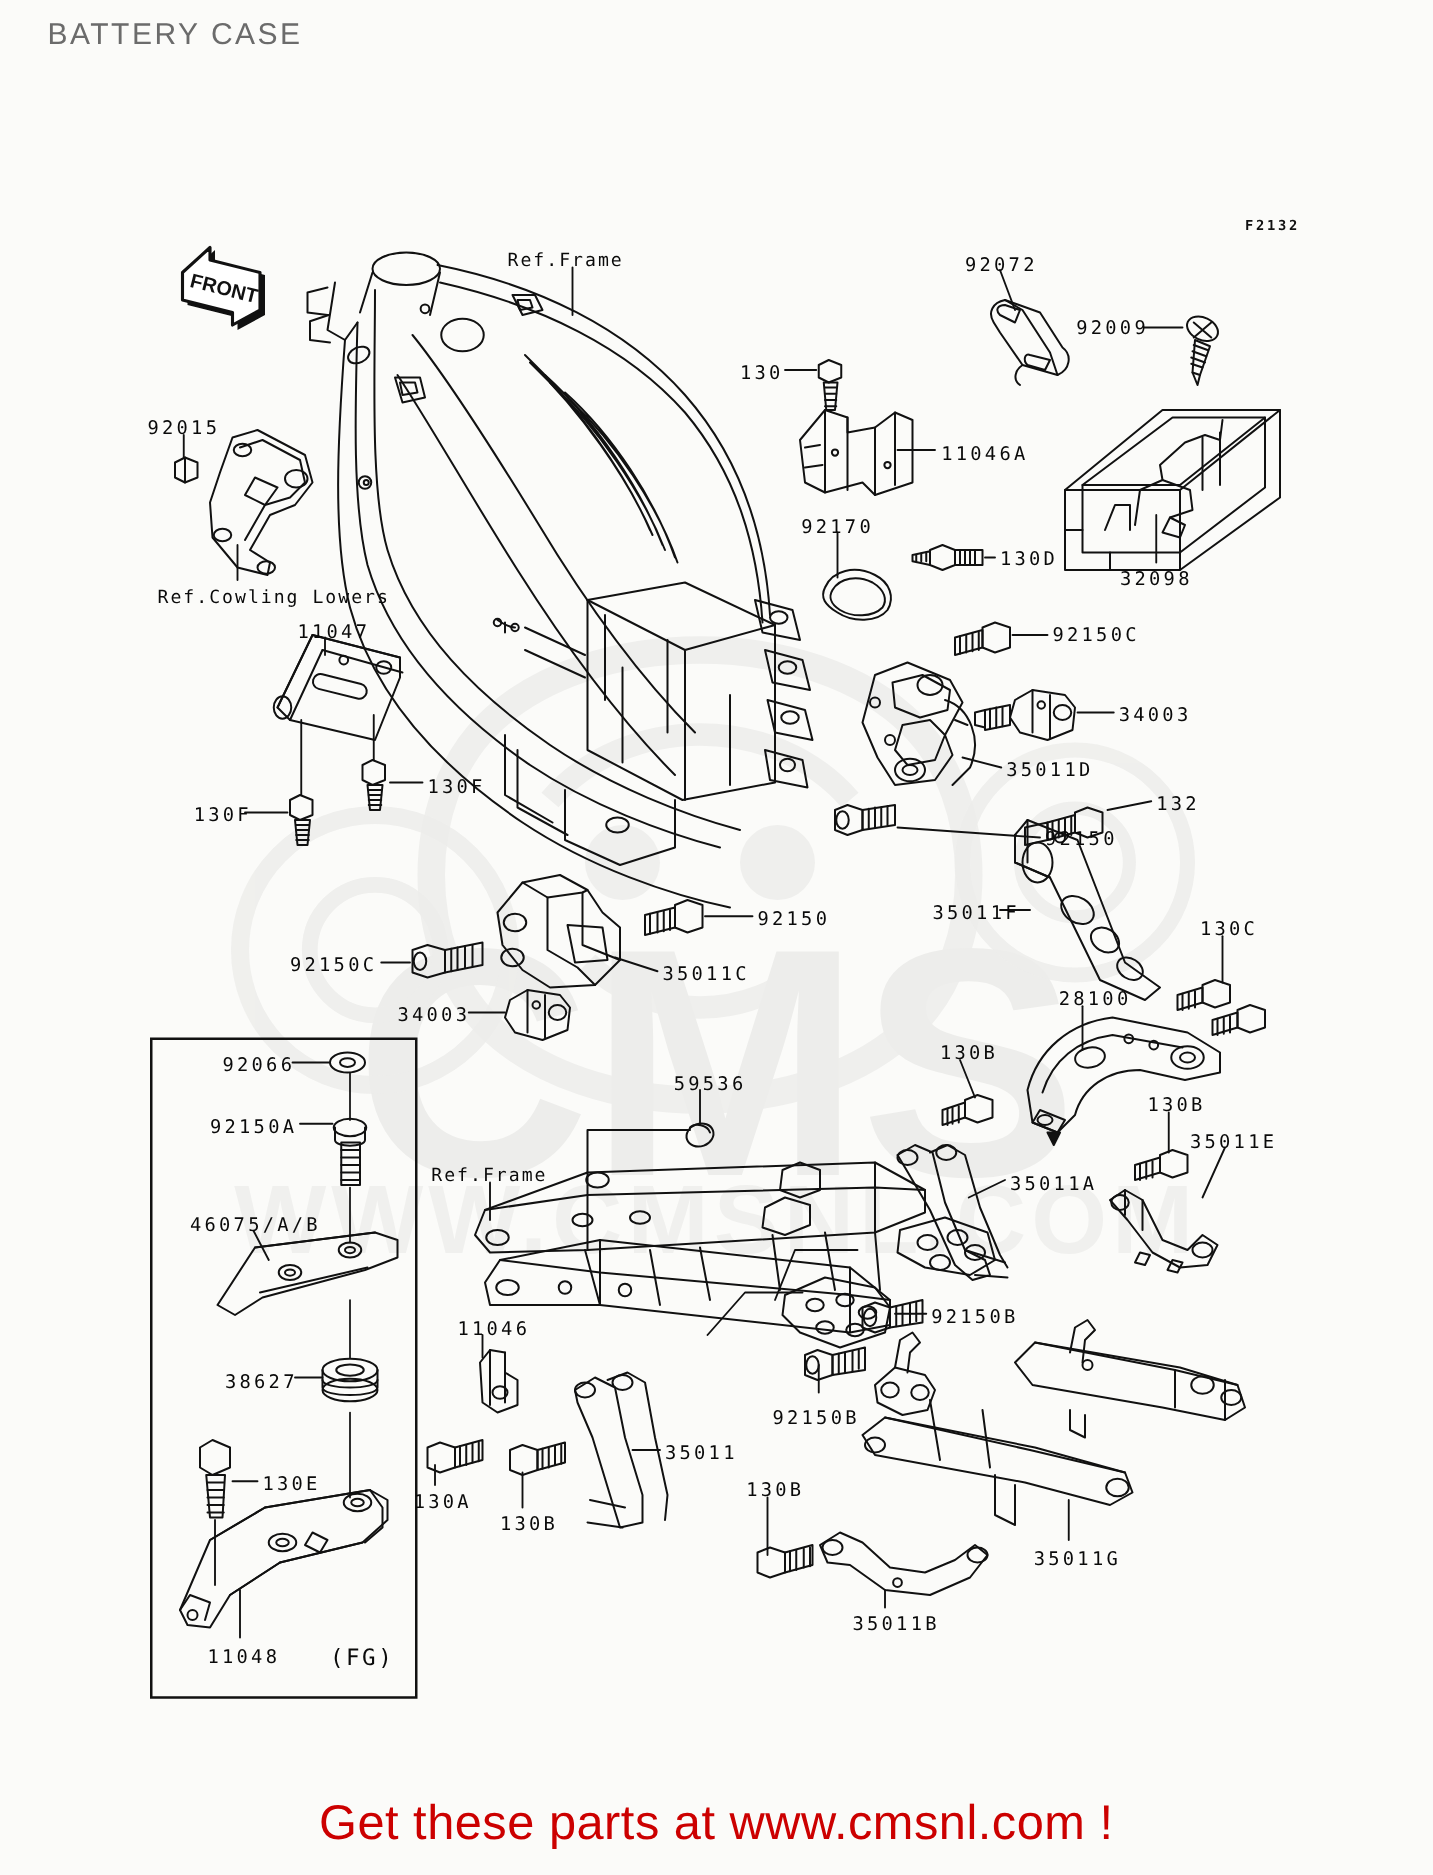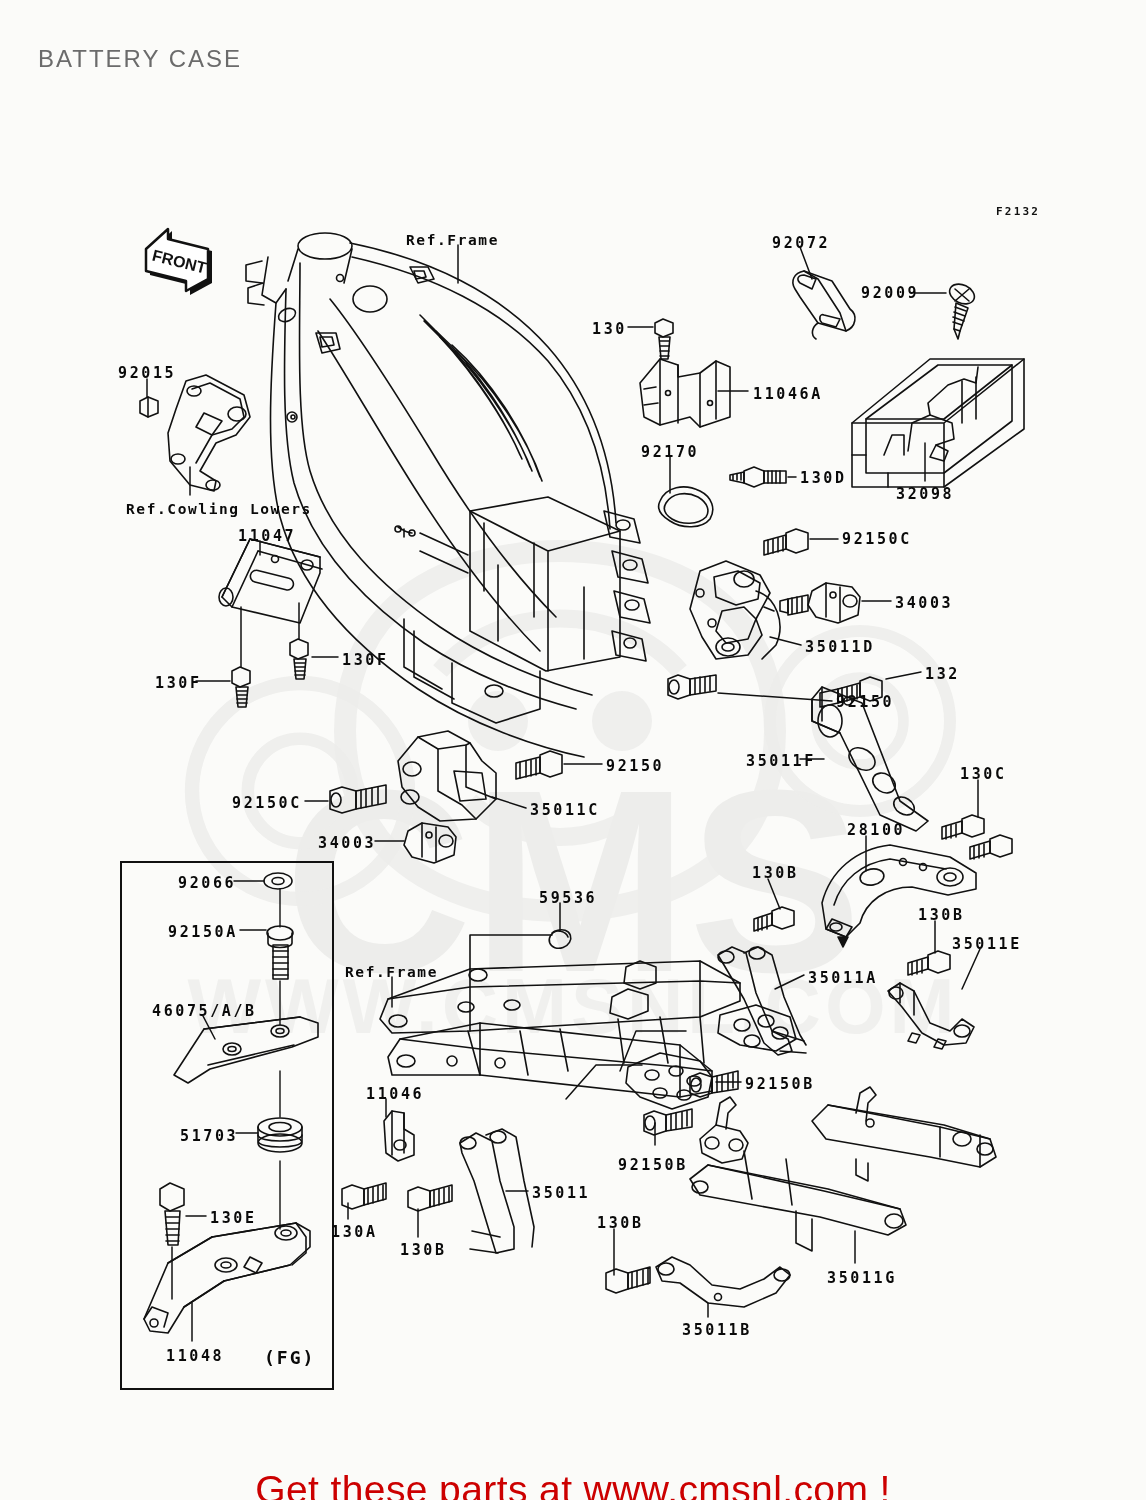--- a/index.html
+++ b/index.html
@@ -3,21 +3,21 @@
 <meta charset="utf-8">
 <title>BATTERY CASE</title>
 <style>
   html,body{margin:0;padding:0;}
   body{
     width:1146px;height:1500px;
     background:#fbfbf9;
     font-family:"DejaVu Sans Mono","Liberation Mono",monospace;
     overflow:hidden;position:relative;
   }
-  #page{position:absolute;inset:0;width:1146px;height:1388px;margin-top:31px;}
+  #page{position:absolute;inset:0;width:1146px;height:1388px;}
 
   
   .page-title{
     position:absolute;left:38px;top:14px;
     font-family:"Liberation Sans","DejaVu Sans",sans-serif;
     font-size:24px;letter-spacing:2.0px;color:#6b6b6b;
     font-weight:400;white-space:nowrap;
   }
 
   
@@ -30,21 +30,21 @@
   
   .watermark{position:absolute;left:0;top:0;width:1146px;height:1500px;pointer-events:none;}
 
   
   .drawing{position:absolute;left:0;top:0;width:1146px;height:1500px;}
 
   
   .lbl{
     position:absolute;
     font-family:"DejaVu Sans Mono","Liberation Mono",monospace;
-    font-size:15px;font-weight:bold;color:#0a0a0a;
+    font-size:15px;font-weight:normal;color:#0a0a0a;
     letter-spacing:2.6px;white-space:nowrap;line-height:1;text-align:center;
   }
   .lbl.ref{
     letter-spacing:1.6px;font-size:14.5px;
   }
   .lbl.fg{letter-spacing:2.0px;font-size:18px;}
 
   
   .inset-box{
     position:absolute;left:120px;top:830px;width:210px;height:525px;
@@ -658,21 +658,21 @@
       <div class="lbl" style="left: 178px; top: 845px;">92066</div>
       <div class="lbl" style="left: 539px; top: 860px;">59536</div>
       <div class="lbl" style="left: 918px; top: 877px;">130B</div>
       <div class="lbl" style="left: 168px; top: 894px;">92150A</div>
       <div class="lbl" style="left: 952px; top: 906px;">35011E</div>
       <div class="lbl ref" style="left: 345px; top: 934px;">Ref.Frame</div>
       <div class="lbl" style="left: 808px; top: 940px;">35011A</div>
       <div class="lbl" style="left: 152px; top: 973px;">46075/A/B</div>
       <div class="lbl" style="left: 366px; top: 1056px;">11046</div>
       <div class="lbl" style="left: 745px; top: 1046px;">92150B</div>
-      <div class="lbl" style="left: 180px; top: 1098px;">51703</div>
+      <div class="lbl" style="left: 180px; top: 1098px;">38627</div>
       <div class="lbl" style="left: 618px; top: 1127px;">92150B</div>
       <div class="lbl" style="left: 210px; top: 1180px;">130E</div>
       <div class="lbl" style="left: 532px; top: 1155px;">35011</div>
       <div class="lbl" style="left: 597px; top: 1185px;">130B</div>
       <div class="lbl" style="left: 331px; top: 1194px;">130A</div>
       <div class="lbl" style="left: 827px; top: 1240px;">35011G</div>
       <div class="lbl" style="left: 400px; top: 1212px;">130B</div>
       <div class="lbl" style="left: 166px; top: 1318px;">11048</div>
       <div class="lbl" style="left: 682px; top: 1292px;">35011B</div>
       <div class="lbl fg" style="left: 264px; top: 1318px;">(FG)</div>

